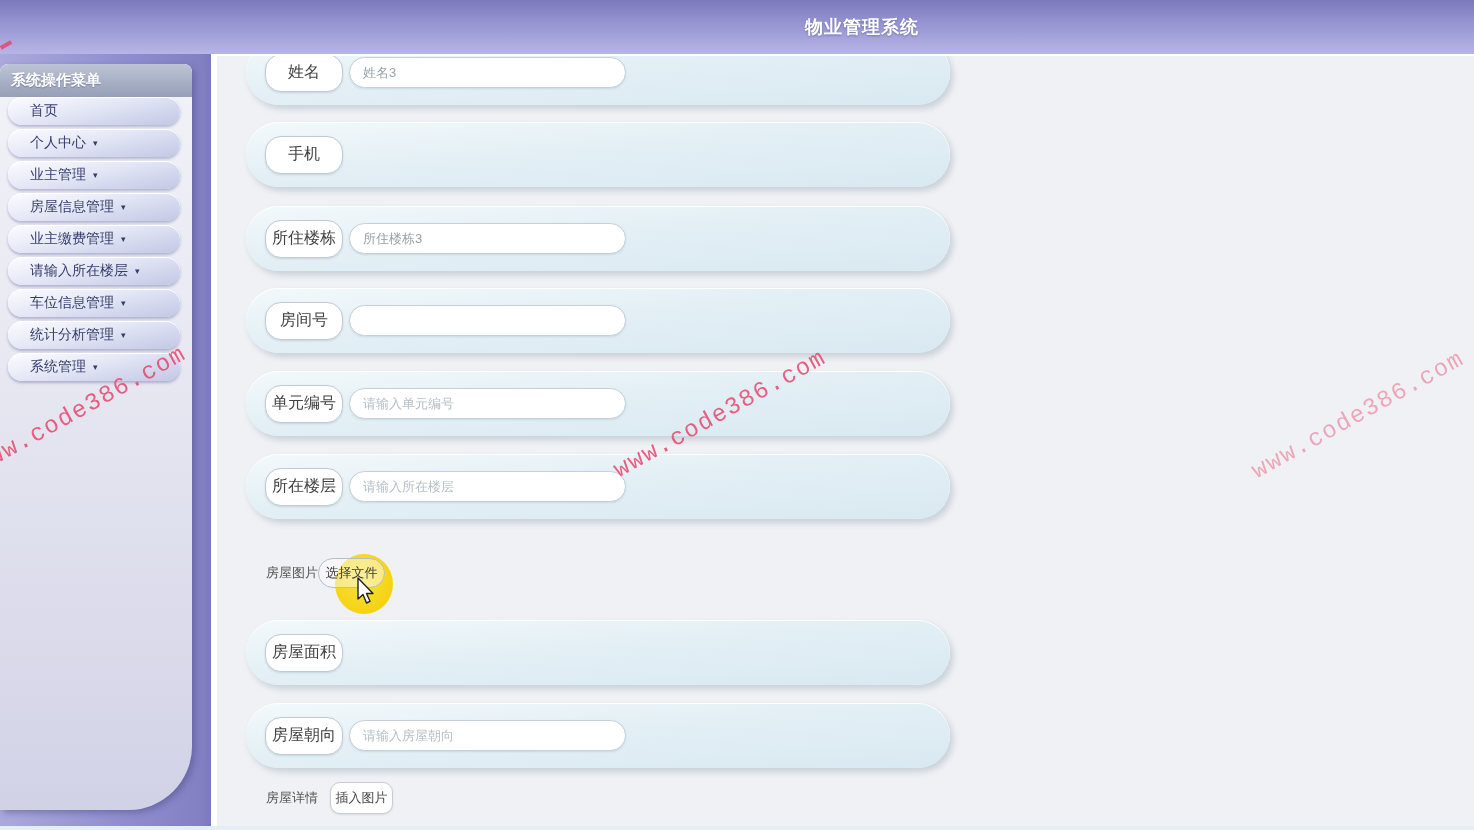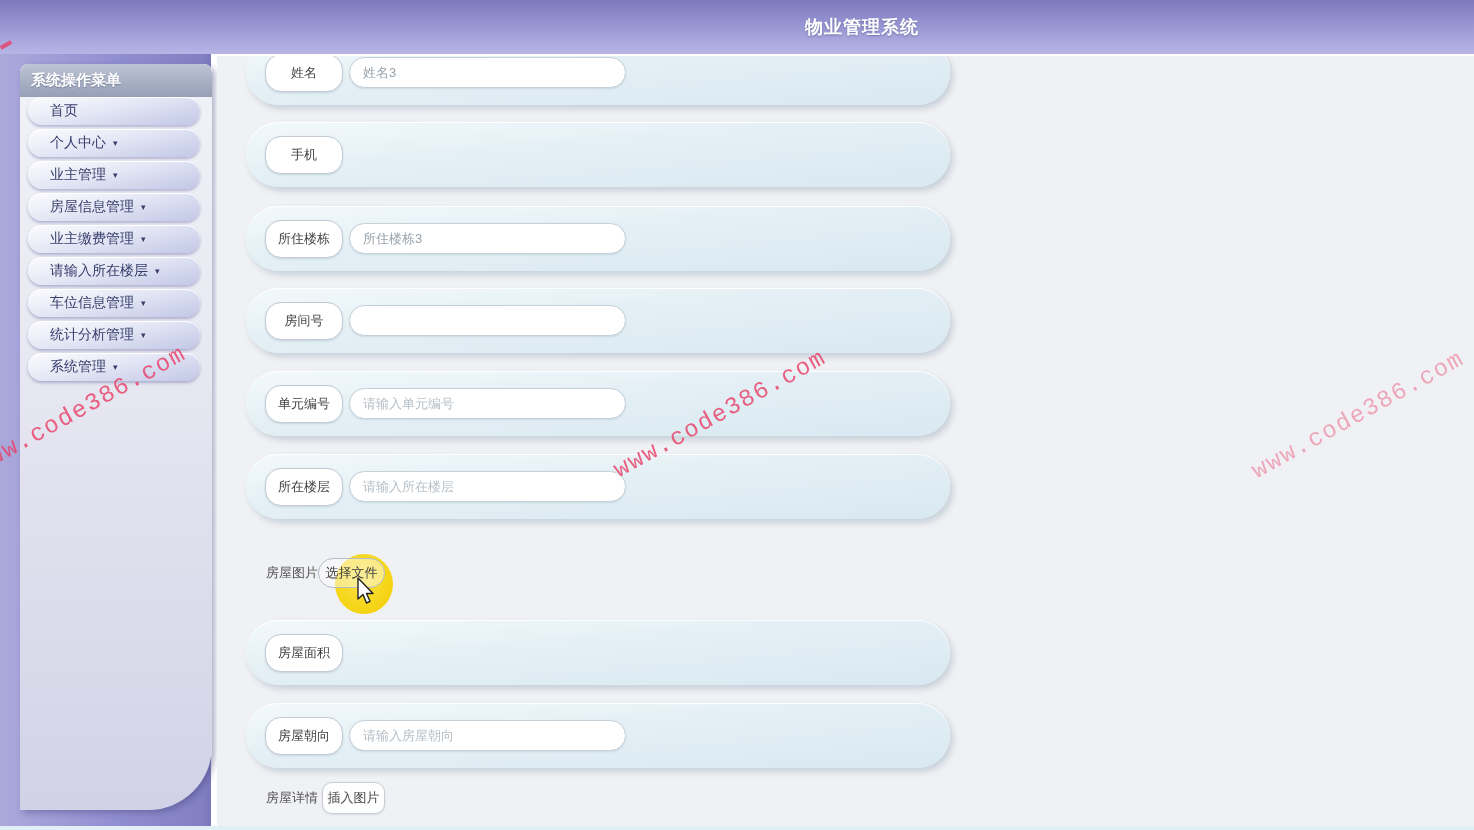--- a/index.html
+++ b/index.html
@@ -24,21 +24,20 @@
   .sidebar-col {
     position:absolute; left:0; top:54px; width:211px; height:772px;
     background:linear-gradient(90deg,#aba9db 0%,#918fd0 55%,#8280c2 96%,#7a78ba 100%);
   }
   .side-panel {
     position:absolute; left:0; top:10px; width:192px; height:746px;
     background:linear-gradient(180deg,#f2f3f8 0%,#e7e8f1 40%,#d2d2e7 100%);
     border-radius:8px 8px 64px 0;
     box-shadow:3px 3px 6px rgba(70,70,130,.45);
     overflow:hidden;
-    margin-left:20px;
   }
   .side-head {
     height:33px; display:flex; align-items:center; padding-left:11px;
     background:linear-gradient(180deg,#bdc4d5 0%,#a5adc2 60%,#97a0b7 100%);
     border-radius:8px 8px 0 0;
     color:#fff; font-size:15px; font-weight:bold;
     text-shadow:0 1px 1px rgba(40,50,80,.35);
   }
   .side-menu { }
   .menu-item {
@@ -58,42 +57,42 @@
   .frow {
     position:absolute; left:29px; width:704px; height:65px; border-radius:33px;
     background:linear-gradient(175deg,#f3f9fb 0%,#e3eff5 45%,#d9e9f1 100%);
     box-shadow:3px 4px 6px rgba(140,160,178,.40), inset 0 1px 0 rgba(255,255,255,.9);
     display:flex; align-items:center; padding-left:19px;
   }
   .flabel {
     width:78px; height:38px; background:#fff;
     border:1px solid #c2cbd4; border-radius:16px;
     display:flex; align-items:center; justify-content:center;
-    font-size:13px; color:#424242;
+    font-size:16px; color:#424242;
     box-shadow:0 1px 2px rgba(120,140,160,.25); flex:none;
   }
   .finput {
     margin-left:6px; width:277px; height:31px; background:#fff;
     border:1px solid #c6d0d8; border-radius:16px; padding:12px 13px;
     font-size:13px; color:#98a2aa; outline:none;
     box-shadow:0 1px 2px rgba(120,140,160,.2);
     font-family:"Liberation Sans", sans-serif;
   }
   .finput::placeholder { color:#b6bfc7; opacity:1; }
 
   .field-inline { position:absolute; left:49px; height:30px; display:flex; align-items:center;justify-content:flex-end; }
   .field-inline .ftext { font-size:13px; color:#555; white-space:nowrap; }
   .btn-choose {
     width:67px; height:30px; border-radius:15px;
     border:1px solid #b5bec8; background:rgba(255,255,255,.45);
     font-size:13px; color:#3d3d3d; cursor:pointer;
     font-family:"Liberation Sans", sans-serif; position:relative; z-index:3;
   }
   .btn-insert {
-    margin-left:4px; width:63px; height:32px; border-radius:10px;
+    margin-left:12px; width:63px; height:32px; border-radius:10px;
     border:1px solid #c6cdd6; background:#fefefe;
     font-size:13px; color:#474747; cursor:pointer;
     box-shadow:0 1px 2px rgba(120,140,160,.2);
     font-family:"Liberation Sans", sans-serif;
   }
 
   .click-highlight {
     position:absolute; left:118px; top:498px; width:58px; height:60px;
     background:radial-gradient(ellipse at 45% 40%, #f9e145 0%, #f5d312 70%);
     border-radius:50%; z-index:2;

